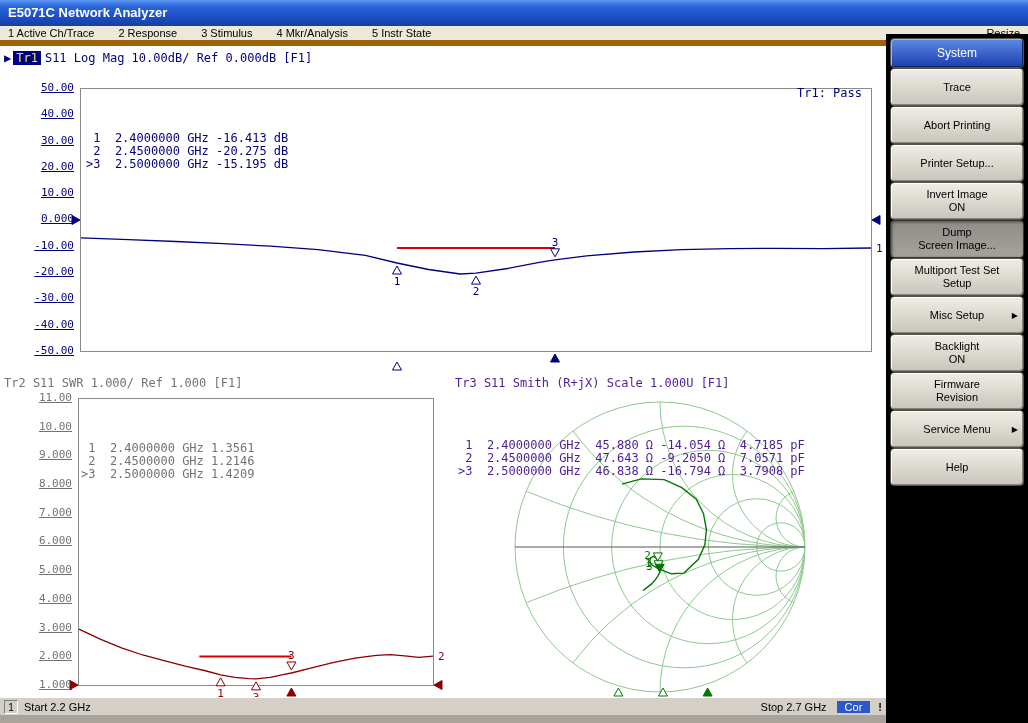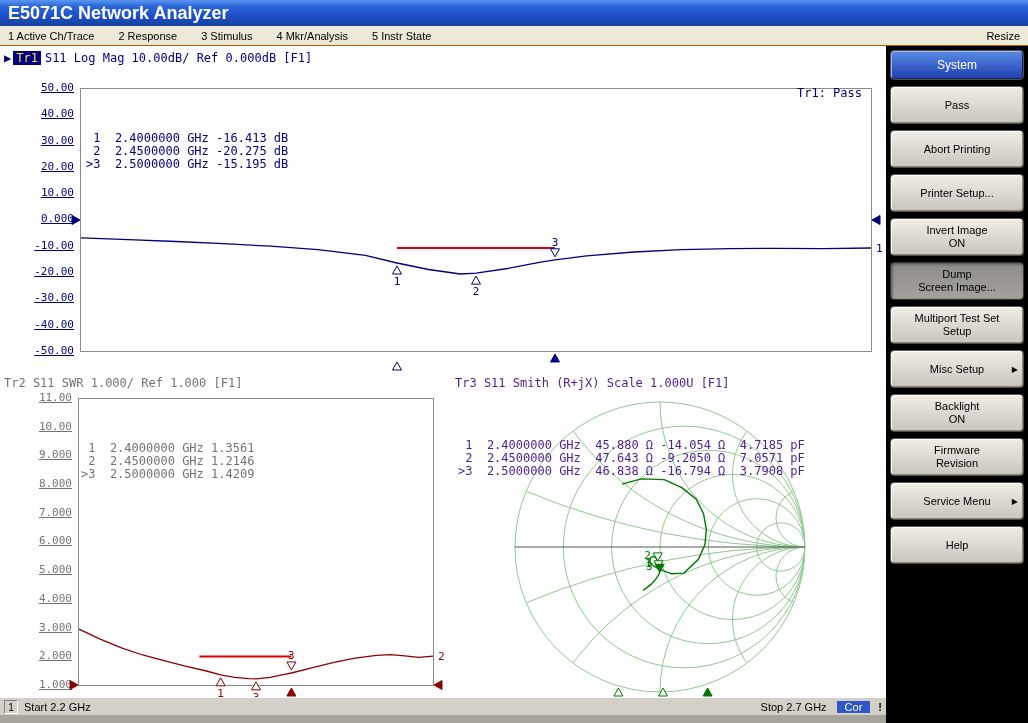--- a/index.html
+++ b/index.html
@@ -2,40 +2,40 @@
 <html><head>
 <meta charset="utf-8">
 <style>
   *{margin:0;padding:0;box-sizing:border-box;}
   html,body{width:1028px;height:723px;}
   body{font-family:"Liberation Sans",sans-serif;background:#000;}
   .app{position:relative;width:1028px;height:723px;background:#000;overflow:hidden;}
 
   .titlebar{position:absolute;left:0;top:0;width:1028px;height:26px;
     background:linear-gradient(180deg,#5a96f0 0%,#2a66da 25%,#1e50c8 60%,#16409e 100%);
-    color:#fff;font-weight:bold;font-size:18px;line-height:26px;padding-left:8px;}
+    color:#fff;font-weight:bold;font-size:13px;line-height:26px;padding-left:8px;}
   .menubar{position:absolute;left:0;top:26px;width:1028px;height:20px;background:#ece9d8;
-    border-bottom:1px solid #a16207;font-size:11px;display:flex;align-items:center;padding:0 8px;color:#000;}
+    border-bottom:6px solid #a16207;font-size:11px;display:flex;align-items:center;padding:0 8px;color:#000;}
   .menu-items{display:flex;gap:24px;flex:1;}
   .menu-resize{margin-left:auto;}
 
   .main{position:absolute;left:0;top:46px;width:886px;height:651px;background:#fff;}
 
   .trhdr{position:absolute;font:12px "DejaVu Sans Mono",monospace;white-space:pre;}
   .navy{color:#000080}.maroon{color:#737373}.green{color:#4c1d95}
   .badge{background:#000080;color:#fde047;padding:0 3px;margin:0 4px 0 2px;}
   .mtable{position:absolute;font:12px "DejaVu Sans Mono",monospace;line-height:13px;white-space:pre;}
   .yticks{position:absolute;display:flex;flex-direction:column;justify-content:space-between;
     font:11px "DejaVu Sans Mono",monospace;text-align:right;text-decoration:underline;}
   .ytick{height:13px;line-height:13px;}
   .plotbox{position:absolute;border:1px solid #8a8a8a;background:#fff;}
   svg{overflow:visible;display:block;}
 
-  .sidebar{position:absolute;left:886px;top:46px;width:142px;height:677px;background:#000;
-    padding:4px 4px 0 4px;display:flex;flex-direction:column;gap:6px;}
+  .sidebar{position:absolute;left:886px;top:34px;width:142px;height:677px;background:#000;
+    padding:4px 4px 0 4px;display:flex;flex-direction:column;}
   .sk{position:relative;flex:0 0 38px;border-radius:4px;color:#000;font-size:11px;line-height:13px;
     background:linear-gradient(180deg,#f0ede6,#c9c5bc);border:1px solid #55524c;
     box-shadow:inset 1px 1px 0 #ffffff, inset -1px -1px 0 #8a867e;
     display:flex;flex-direction:column;align-items:center;justify-content:center;text-align:center;cursor:default;}
   .sk.accent{flex:0 0 30px;background:linear-gradient(180deg,#5c8ae6,#1c3fae);color:#fff;
     box-shadow:inset 1px 1px 0 #9ab8f4, inset -1px -1px 0 #12255e;font-size:12px;}
   .sk.pressed{background:linear-gradient(180deg,#8f8d88,#a5a29b);
     box-shadow:inset 1px 1px 3px #4a4841;border-color:#3a3833;}
   .sk-arrow{position:absolute;right:5px;top:50%;transform:translateY(-50%);font-size:8px;}
 
@@ -196,21 +196,21 @@
       
     <div> 1  2.4000000 GHz  45.880 Ω -14.054 Ω  4.7185 pF</div><div> 2  2.4500000 GHz  47.643 Ω -9.2050 Ω  7.0571 pF</div><div>&gt;3  2.5000000 GHz  46.838 Ω -16.794 Ω  3.7908 pF</div></div>
 
   </div>
 
   <div class="sidebar">
     <div class="sk accent">
         <span>System</span>
       </div>
     <div class="sk">
-        <span>Pass</span>
+        <span>Trace</span>
       </div>
     <div class="sk">
         <span>Abort Printing</span>
       </div>
     <div class="sk">
         <span>Printer Setup...</span>
       </div>
     <div class="sk">
         <span>Invert Image</span>
         <span>ON</span>

